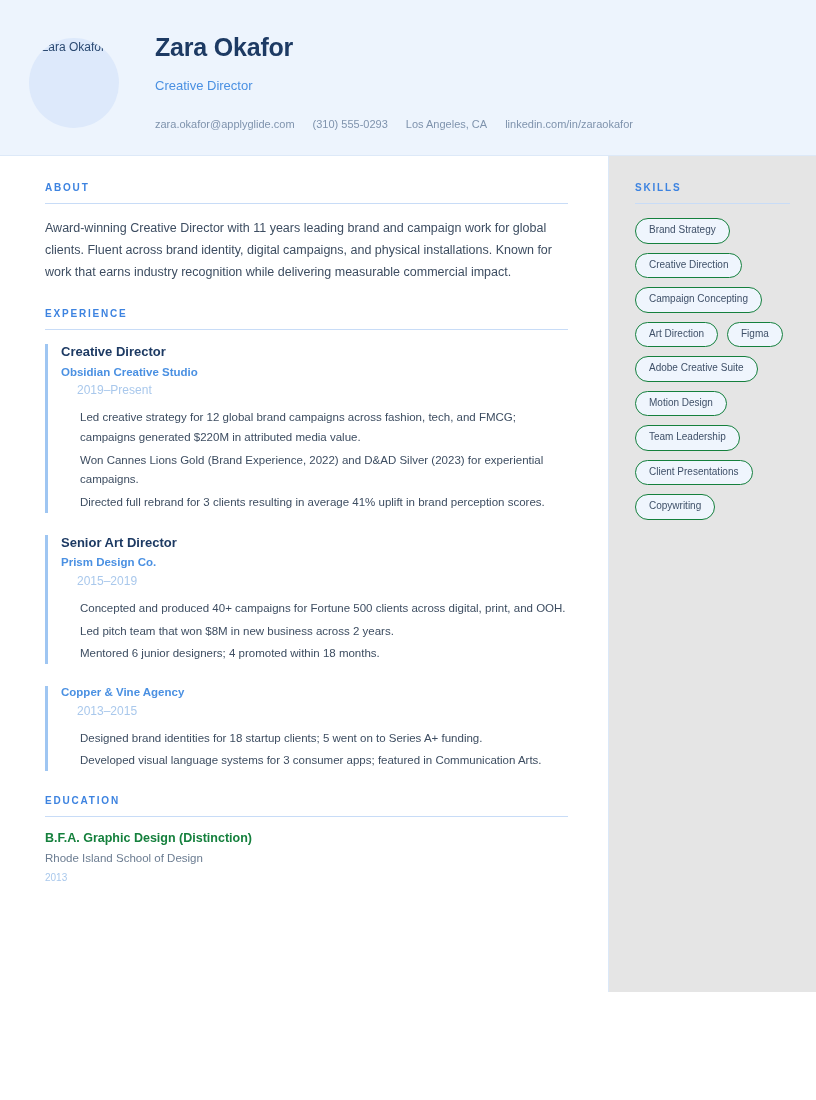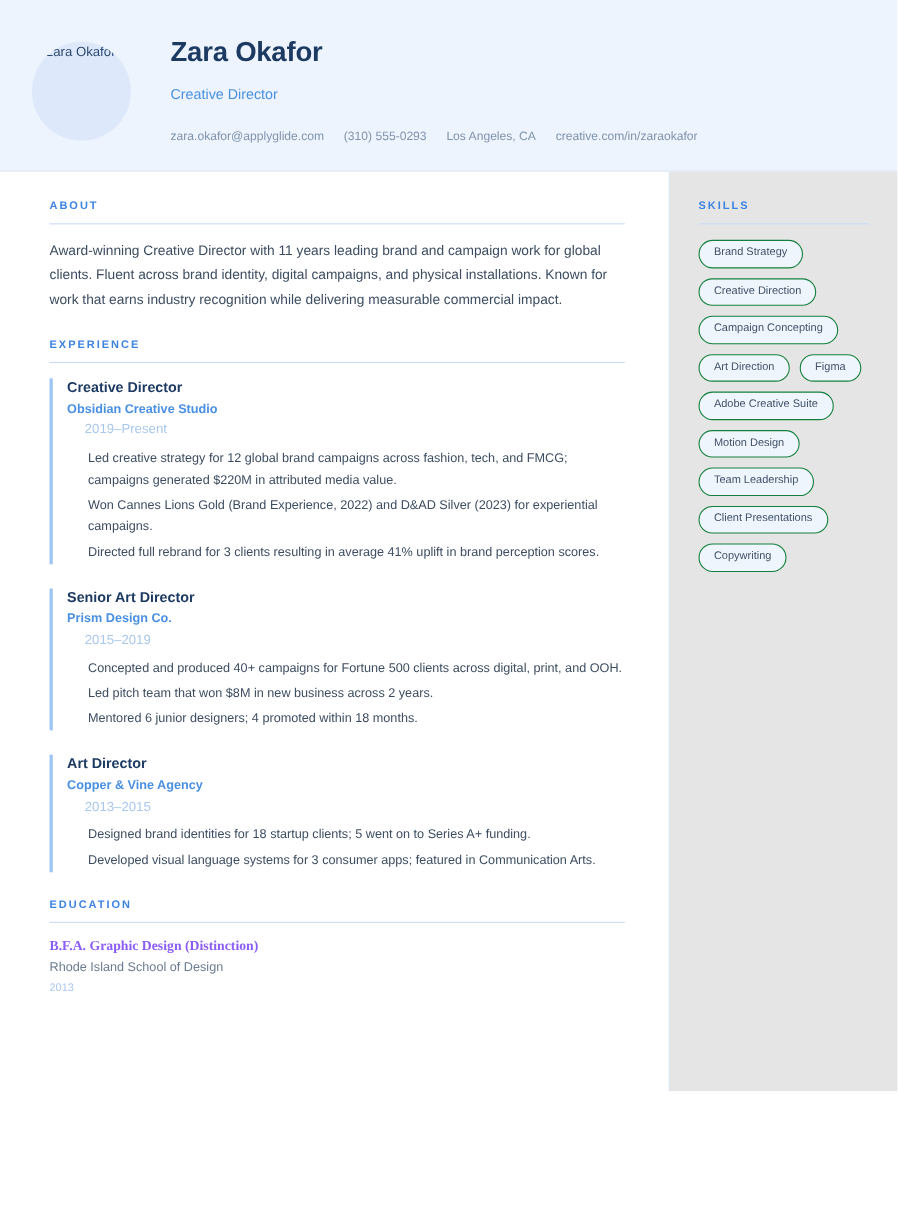--- a/index.html
+++ b/index.html
@@ -164,24 +164,23 @@
     line-height: 1.72;
     color: #3d4d61;
     margin-bottom: 3px;
   }
   .bullets li:last-child { margin-bottom: 0; }
 
   
   .edu-degree {
     font-size: 12.5px;
     font-weight: bold;
-    color: #8b5cf6;
+    color: #15803d;
     margin: 0 0 6px 0;
     line-height: 1.2;
-    font-family: Liberation Serif, serif;
   }
   .edu-school {
     font-size: 11.5px;
     color: #6b7c91;
     margin: 0 0 5px 0;
     line-height: 1.2;
   }
   .edu-year {
     font-size: 10px;
     color: #a9c8ec;
@@ -218,21 +217,21 @@
           </svg></span><span>Zara Okafor</span></span>
   </div>
 
   <div class="header-text">
     <h1 class="name">Zara Okafor</h1>
     <div class="role">Creative Director</div>
     <div class="contact">
       <span>zara.okafor@applyglide.com</span>
       <span>(310) 555-0293</span>
       <span>Los Angeles, CA</span>
-      <span>creative.com/in/zaraokafor</span>
+      <span>linkedin.com/in/zaraokafor</span>
     </div>
   </div>
 </div>
 
 <div class="layout">
 
   <div class="main">
 
     <div class="section">
       <div class="section-title">About</div>
@@ -260,21 +259,20 @@
         <div class="job-company">Prism Design Co.</div>
         <div class="job-dates">2015–2019</div>
         <ul class="bullets">
           <li>Concepted and produced 40+ campaigns for Fortune 500 clients across digital, print, and OOH.</li>
           <li>Led pitch team that won $8M in new business across 2 years.</li>
           <li>Mentored 6 junior designers; 4 promoted within 18 months.</li>
         </ul>
       </div>
 
       <div class="job">
-        <div class="job-title">Art Director</div>
         <div class="job-company">Copper &amp; Vine Agency</div>
         <div class="job-dates">2013–2015</div>
         <ul class="bullets">
           <li>Designed brand identities for 18 startup clients; 5 went on to Series A+ funding.</li>
           <li>Developed visual language systems for 3 consumer apps; featured in Communication Arts.</li>
         </ul>
       </div>
     </div>
 
     <div class="section">

